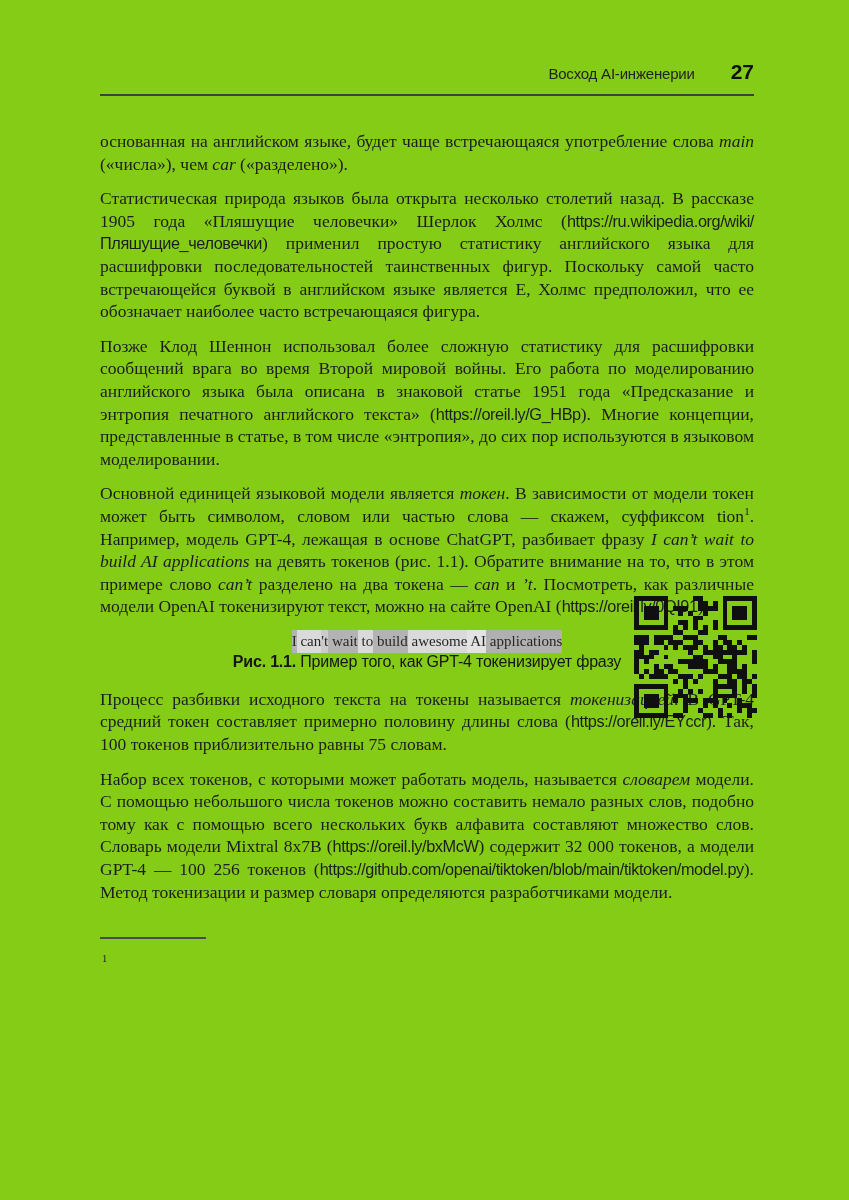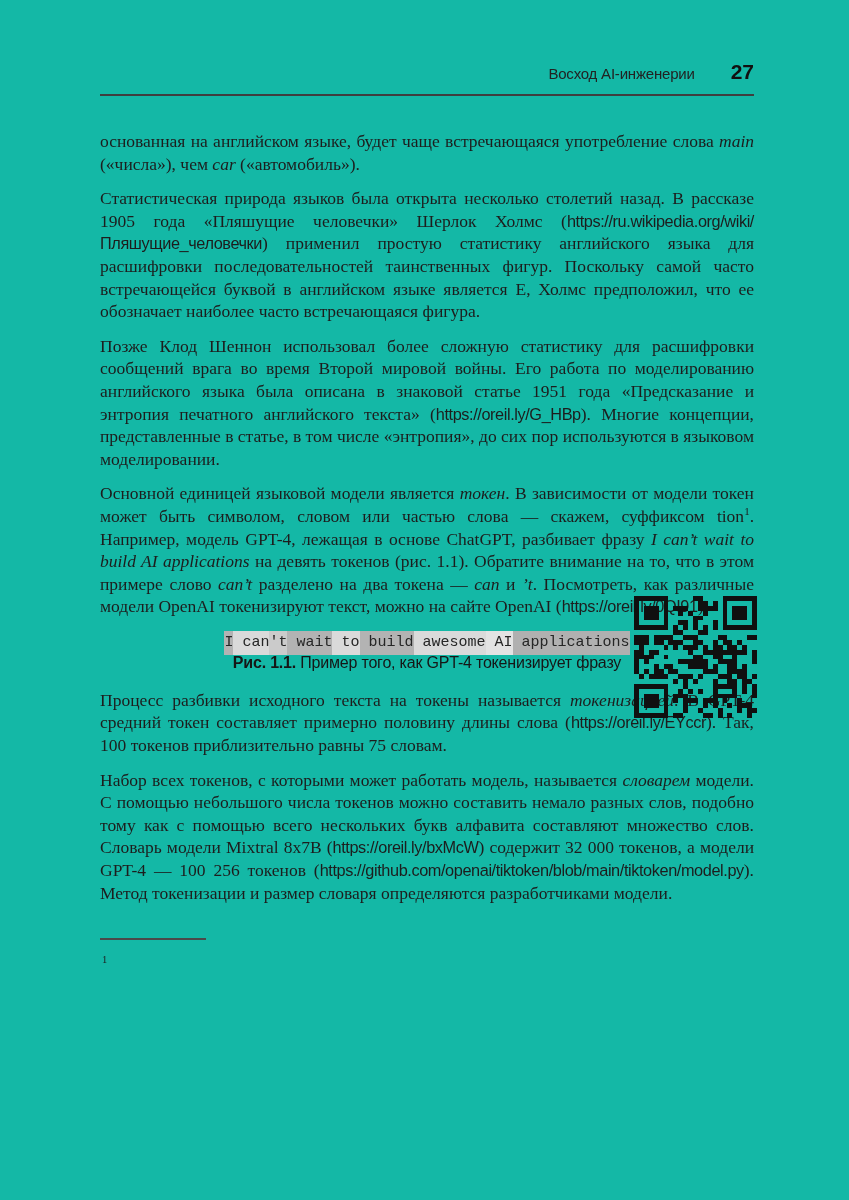--- a/index.html
+++ b/index.html
@@ -1,19 +1,19 @@
 <!DOCTYPE html>
 <html lang="ru"><head>
 <meta charset="utf-8">
 <style>
   html,body{margin:0;padding:0;background:#ffffff;}
   .page{
     position:relative;
     width:849px;height:1200px;
-    background:#14b8a6;
+    background:#84cc16;
     font-family:"Liberation Serif", serif;
     color:#1d1d1d;
     overflow:hidden;
   }
   
   .running-header{
     position:absolute;top:60px;left:100px;width:654px;
     display:flex;justify-content:flex-end;align-items:baseline;
   }
   .running-title{
@@ -44,21 +44,21 @@
   }
   .sup{font-size:11px;vertical-align:super;line-height:0;}
   
   .figure{
     position:relative;
     margin:14px 0 17px 0;
     text-align:center;
   }
   .token-strip{
     display:inline-block;
-    font-family:Liberation Mono, monospace;
+    font-family:Liberation Serif, serif;
     font-size:15px;line-height:19px;
     white-space:pre;color:#262626;
   }
   .token-strip span{padding:3px 0 4px 0;}
   .figure-caption{
     margin-top:2px;
     font-family:"Liberation Sans", sans-serif;
     font-size:16px;letter-spacing:-0.2px;color:#161616;
   }
   .cap-label{font-weight:bold;}
@@ -89,21 +89,21 @@
 
   <div class="running-header">
     <span class="running-title">Восход AI-инженерии</span>
     <span class="page-number">27</span>
   </div>
   <div class="header-rule"></div>
 
   <div class="page-body">
 
     <div>
-        <p><span>основанная на английском языке, будет чаще встречающаяся употребление слова </span><span class="it">main</span><span> («числа»), чем </span><span class="it">car</span><span> («автомобиль»).</span></p>
+        <p><span>основанная на английском языке, будет чаще встречающаяся употребление слова </span><span class="it">main</span><span> («числа»), чем </span><span class="it">car</span><span> («разделено»).</span></p>
         <p><span>Статистическая природа языков была открыта несколько столетий назад. В рассказе 1905 года «Пляшущие человечки» Шерлок Холмс (</span><span class="url">https://ru.wikipedia.org/wiki/Пляшущие_человечки</span><span>) применил простую статистику английского языка для расшифровки последовательностей таинственных фигур. Поскольку самой часто встречающейся буквой в английском языке является Е, Холмс предположил, что ее обозначает наиболее часто встречающаяся фигура.</span></p>
         <p><span>Позже Клод Шеннон использовал более сложную статистику для расшифровки сообщений врага во время Второй мировой войны. Его работа по моделированию английского языка была описана в знаковой статье 1951 года «Предсказание и энтропия печатного английского текста» (</span><span class="url">https://oreil.ly/G_HBp</span><span>). Многие концепции, представленные в статье, в том числе «энтропия», до сих пор используются в языковом моделировании.</span></p>
         <p><span>Основной единицей языковой модели является </span><span class="it">токен</span><span>. В зависимости от модели токен может быть символом, словом или частью слова — скажем, суффиксом tion</span><span class="sup">1</span><span>. Например, модель GPT-4, лежащая в основе ChatGPT, разбивает фразу </span><span class="it">I can’t wait to build AI applications</span><span> на девять токенов (рис. 1.1). Обратите внимание на то, что в этом примере слово </span><span class="it">can’t</span><span> разделено на два токена — </span><span class="it">can</span><span> и </span><span class="it">’t</span><span>. Посмотреть, как различные модели OpenAI токенизируют текст, можно на сайте OpenAI (</span><span class="url">https://oreil.ly/0QI91</span><span>).</span></p>
       </div>
 
     <figure class="figure">
       <div class="token-strip"><span style="background: rgb(179, 179, 179);">I</span><span style="background: rgb(218, 218, 218);"> can</span><span style="background: rgb(203, 203, 203);">'t</span><span style="background: rgb(179, 179, 179);"> wait</span><span style="background: rgb(218, 218, 218);"> to</span><span style="background: rgb(179, 179, 179);"> build</span><span style="background: rgb(218, 218, 218);"> awesome</span><span style="background: rgb(227, 227, 227);"> AI</span><span style="background: rgb(176, 176, 176);"> applications</span></div>
       <figcaption class="figure-caption">
         <span class="cap-label">Рис. 1.1.</span><span> Пример того, как GPT-4 токенизирует фразу</span>
       </figcaption>

